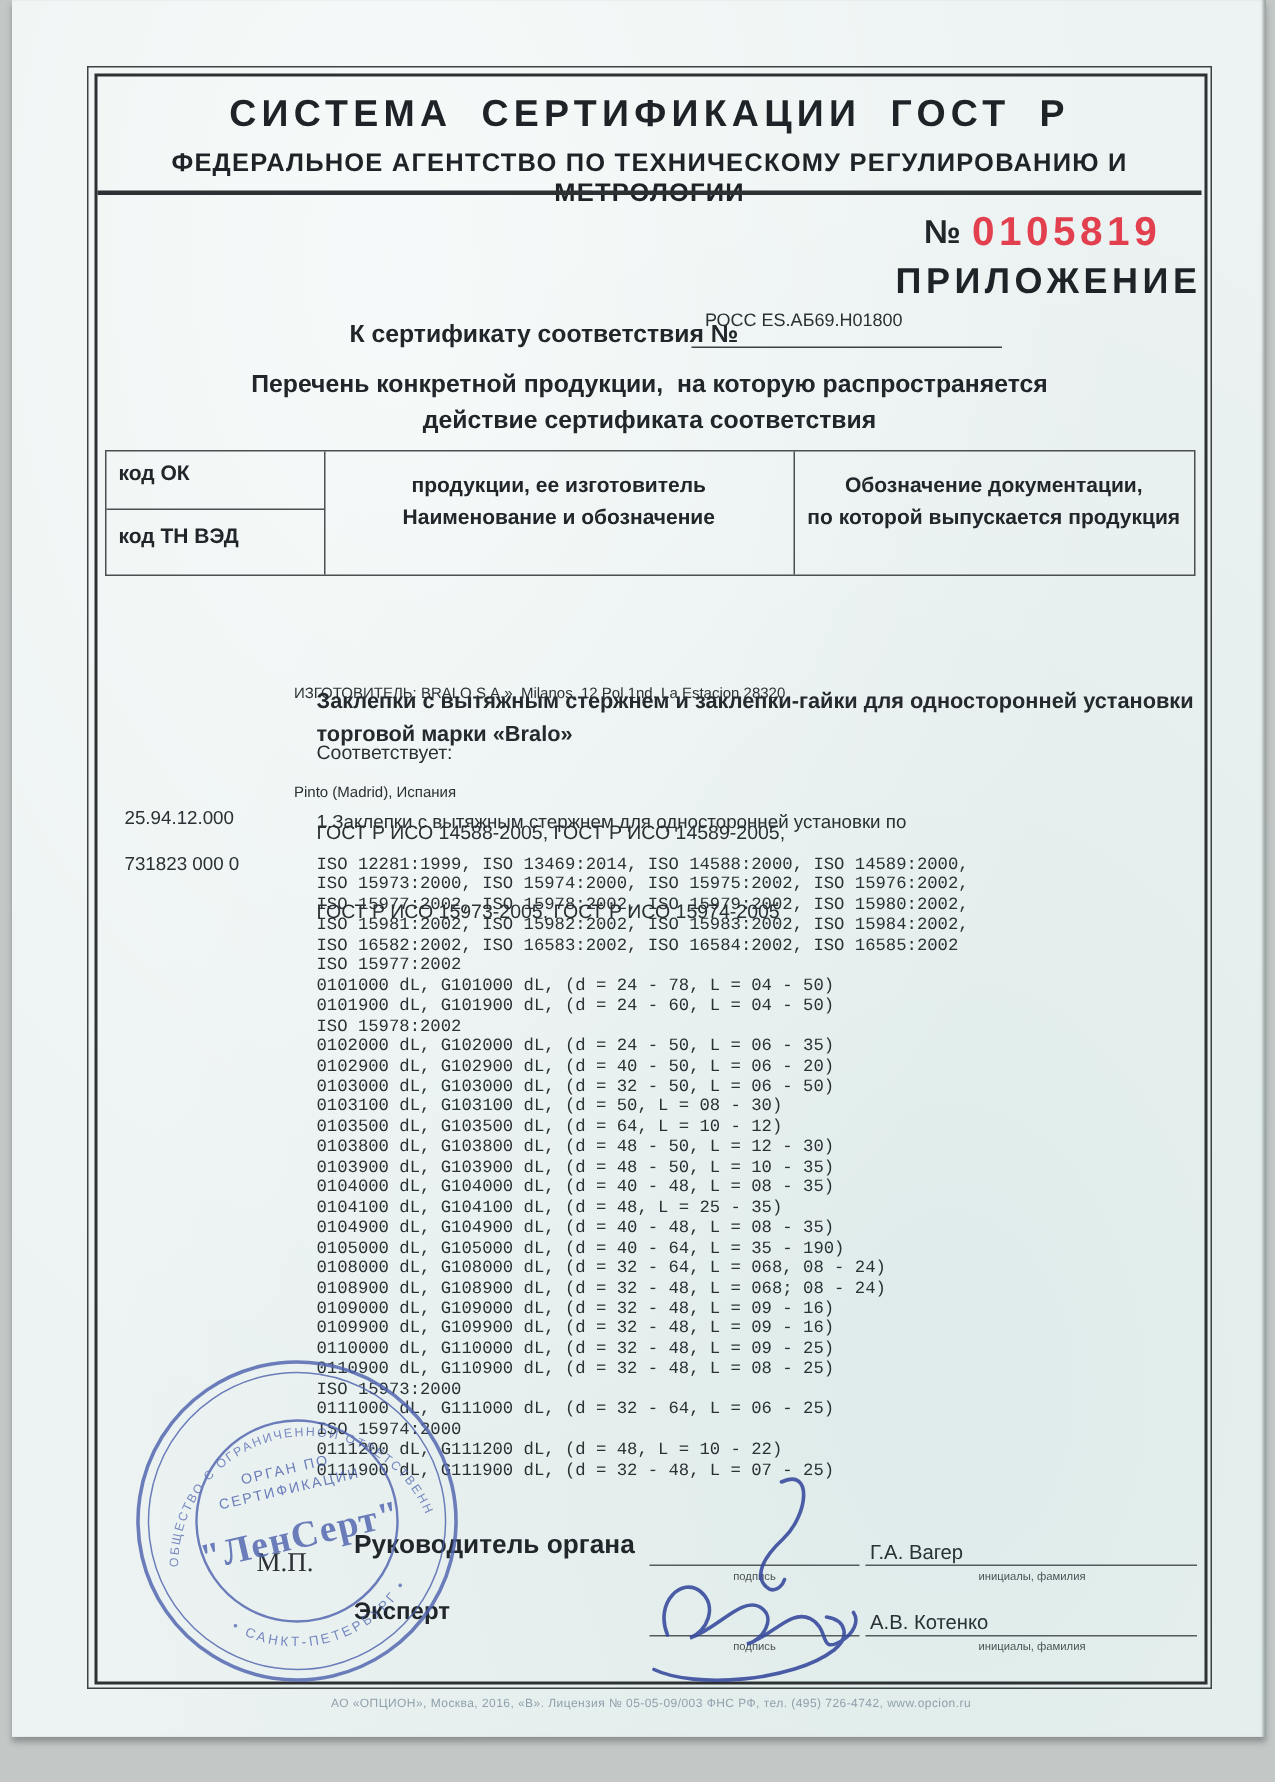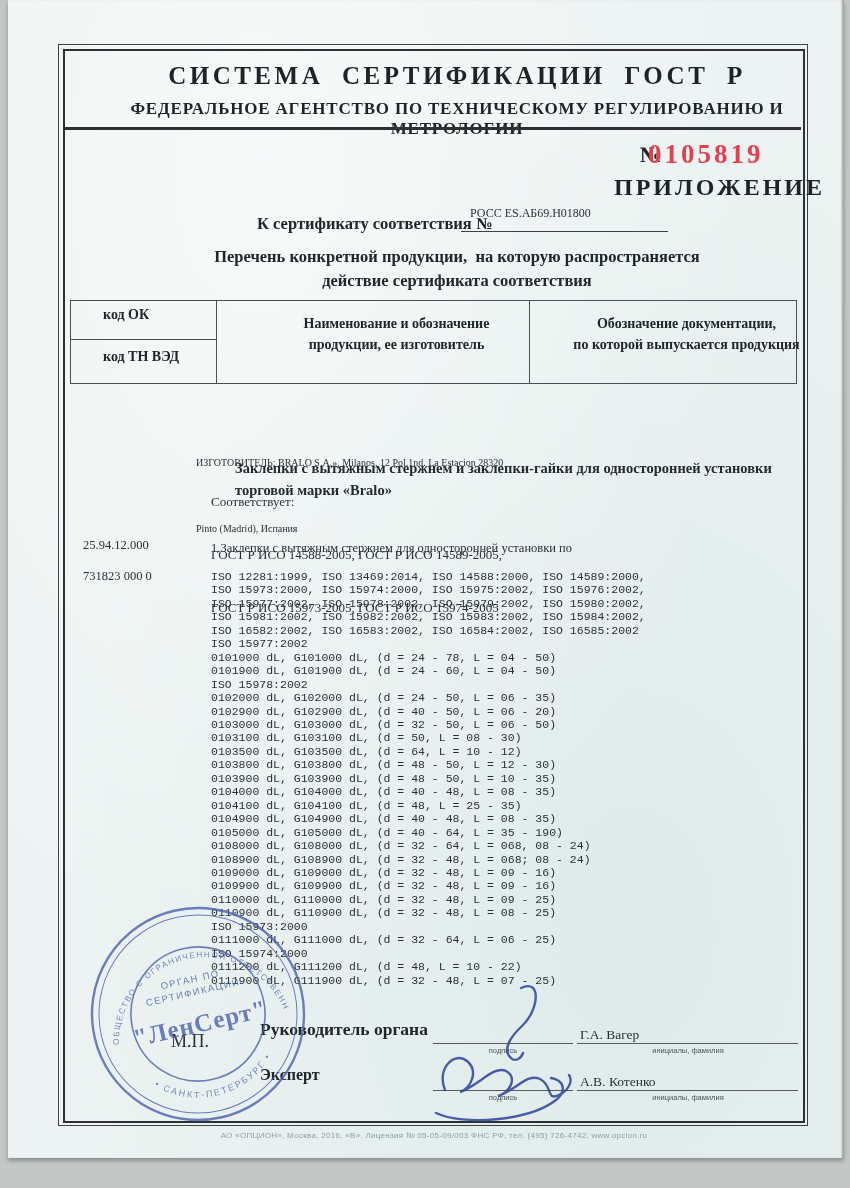--- a/index.html
+++ b/index.html
@@ -21,22 +21,22 @@
   .frame-outer{
     position:absolute;left:50px;top:44px;width:748px;height:1080px;
     border:1.5px solid #3d4244;
   }
   .frame-inner{
     position:absolute;left:55px;top:49px;width:738px;height:1070px;
     border:2.5px solid #2d3134;
   }
   .abs{position:absolute;}
   .ctr{left:57px;width:736px;text-align:center;}
-  .serifB{font-family:Liberation Serif, serif;font-weight:bold;color:#20262a;margin-left:24px;}
-  .mono{font-family:Liberation Serif, serif;color:#2a3134;white-space:pre;}
+  .serifB{font-family:Liberation Sans, sans-serif;font-weight:bold;color:#20262a;}
+  .mono{font-family:Liberation Sans, sans-serif;color:#2a3134;white-space:pre;}
   .sys-title{top:62px;font-size:25px;letter-spacing:3.5px;word-spacing:9px;color:#1e2327;}
   .agency-title{top:99px;font-size:17px;letter-spacing:.8px;color:#1e2327;}
   .hdr-rule{top:127px;left:57px;width:736px;height:3px;background:#2d3134;}
   .num-label{top:142px;left:608px;font-size:22px;}
   .num-value{top:139px;left:640px;font-size:27px;letter-spacing:3px;color:#e2404f;font-weight:bold;}
   .doc-title{top:174px;font-size:24px;letter-spacing:3px;color:#1e2327;text-align:right;}
   .certref-label{top:214px;left:225px;font-size:16.5px;}
   .certref-value{top:206px;left:462px;font-size:12px;}
   .certref-line{top:231px;left:453px;width:207px;height:1px;background:#3a4043;}
   .subtitle1{top:247px;font-size:16.5px;white-space:pre-wrap;}
@@ -106,22 +106,22 @@
   <div class="abs ctr serifB subtitle1">Перечень конкретной продукции,  на которую распространяется</div>
   <div class="abs ctr serifB subtitle2">действие сертификата соответствия</div>
 
   <div class="abs tbl">
     <div class="tbl-v1"></div>
     <div class="tbl-v2"></div>
     <div class="tbl-h1"></div>
     <div class="tbl-lab serifB lab-ok">код ОК</div>
     <div class="tbl-lab serifB lab-tnved">код ТН ВЭД</div>
     <div class="colhead col2head serifB">
+      <div>продукции, ее изготовитель</div>
       <div>Наименование и обозначение</div>
-      <div>продукции, ее изготовитель</div>
     </div>
     <div class="colhead col3head serifB">
       <div>Обозначение документации,</div>
       <div>по которой выпускается продукция</div>
     </div>
   </div>
 
   <div class="abs mono code-ok">25.94.12.000</div>
   <div class="abs mono code-tnved">731823 000 0</div>
 

